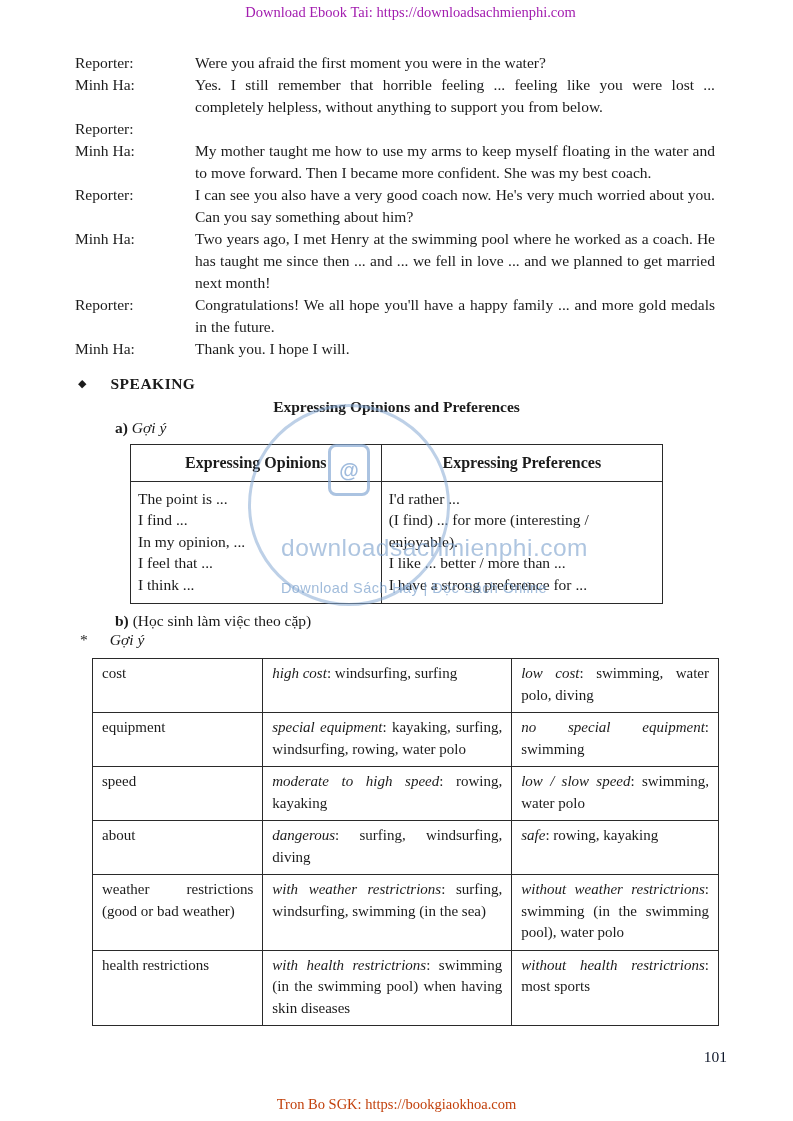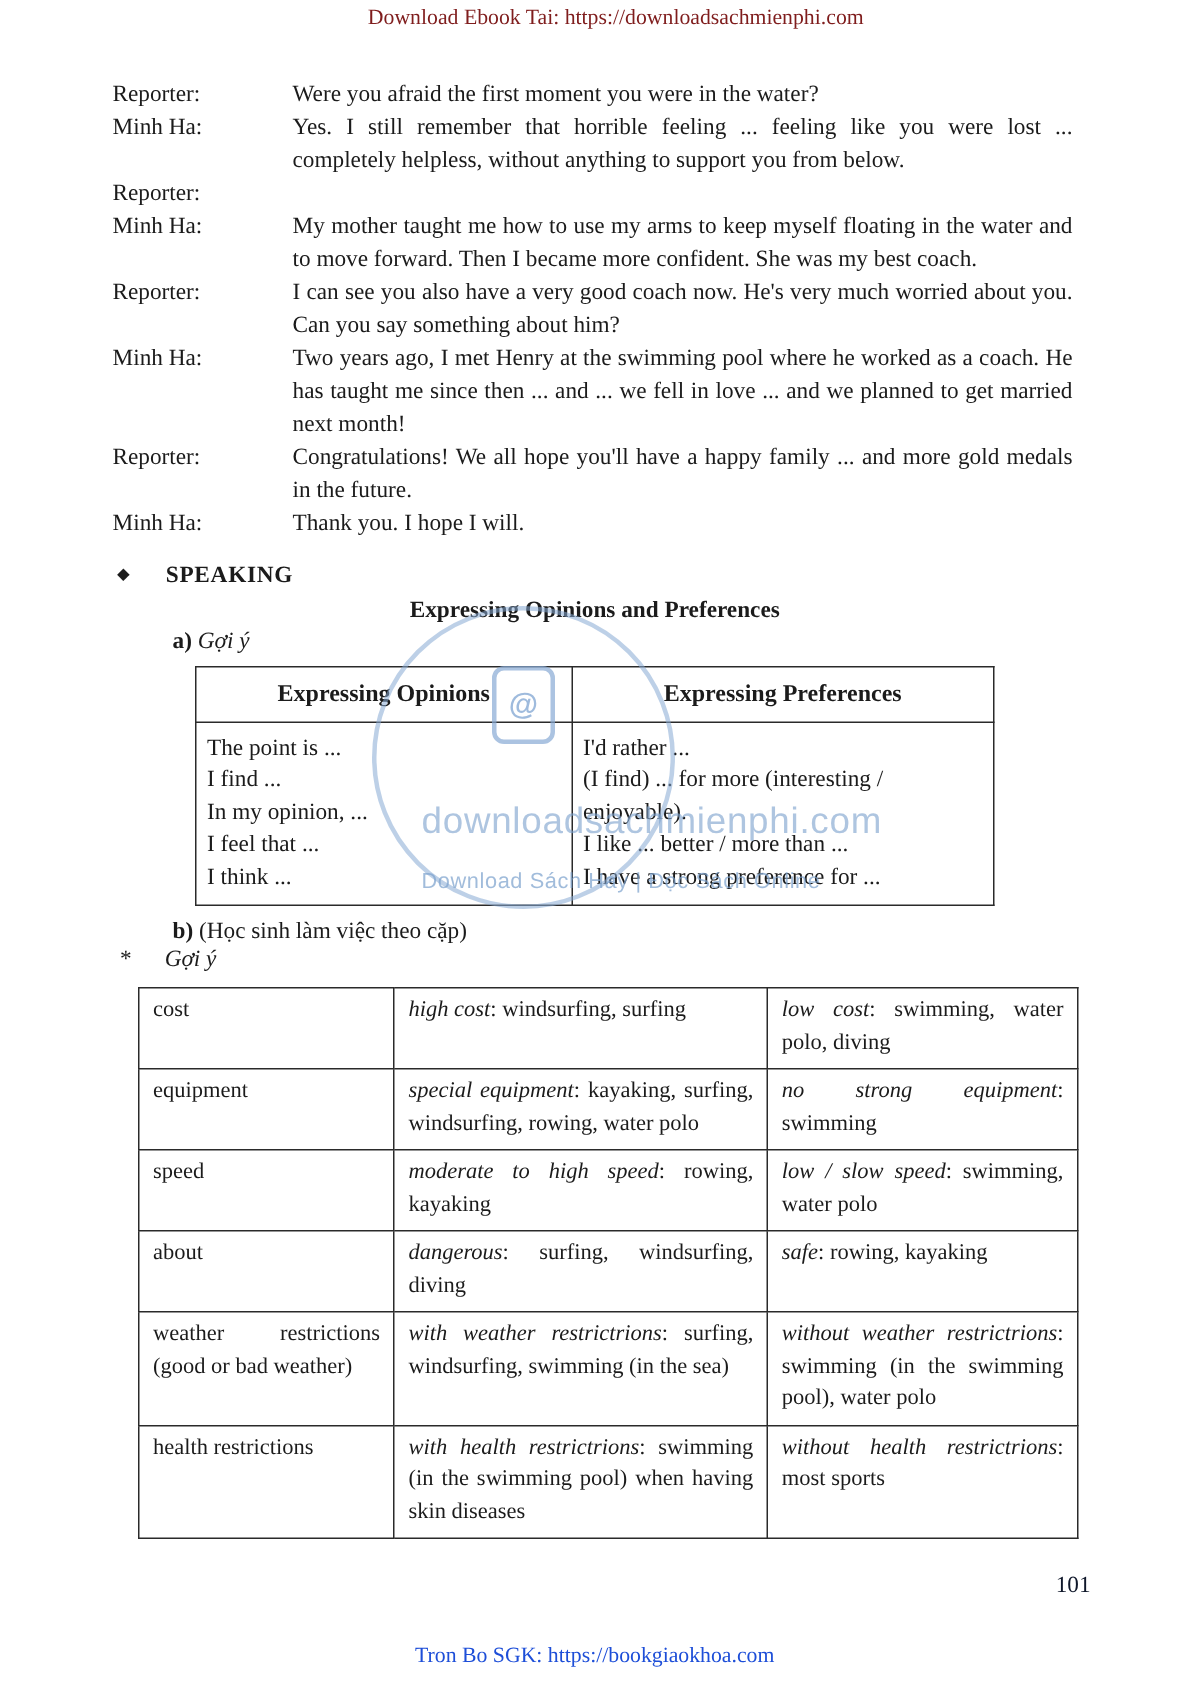--- a/index.html
+++ b/index.html
@@ -7,25 +7,25 @@
     position:relative;
     width:793px;height:1121px;
     background:#fff;
     font-family:"Liberation Serif","DejaVu Serif",serif;
     color:#1b1b1b;
     overflow:hidden;
   }
   
   .top-link{
     padding-top:4px;text-align:center;
-    font-size:14.5px;color:#7f1d1d;font-weight:500;padding-left:28px;
+    font-size:14.5px;color:#a21caf;font-weight:500;padding-left:28px;
   }
   .bottom-link{
     position:absolute;left:0;right:0;top:1096px;
-    text-align:center;font-size:14.5px;color:#1d4ed8;
+    text-align:center;font-size:14.5px;color:#c2410c;
   }
   .page-number{
     position:absolute;top:1048px;right:66px;
     font-size:15.5px;color:#0f172a;
   }
   
   .dialogue{margin:31px 78px 0 75px;font-size:15.5px;line-height:22px;}
   .dia-row{display:flex;}
   .dia-speaker{width:120px;flex-shrink:0;}
   .dia-text{flex:1;text-align:justify;}
@@ -167,21 +167,21 @@
   <table class="compare">
     <tbody>
         <tr>
       <td class="c1">cost</td>
       <td class="c2"><span class="it">high cost</span><span>: windsurfing, surfing</span></td>
       <td class="c3"><span class="it">low cost</span><span>: swimming, water polo, diving</span></td>
     </tr>
     <tr>
       <td class="c1">equipment</td>
       <td class="c2"><span class="it">special equipment</span><span>: kayaking, surfing, windsurfing, rowing, water polo</span></td>
-      <td class="c3"><span class="it">no strong equipment</span><span>: swimming</span></td>
+      <td class="c3"><span class="it">no special equipment</span><span>: swimming</span></td>
     </tr>
     <tr>
       <td class="c1">speed</td>
       <td class="c2"><span class="it">moderate to high speed</span><span>: rowing, kayaking</span></td>
       <td class="c3"><span class="it">low / slow speed</span><span>: swimming, water polo</span></td>
     </tr>
     <tr>
       <td class="c1">about</td>
       <td class="c2"><span class="it">dangerous</span><span>: surfing, windsurfing, diving</span></td>
       <td class="c3"><span class="it">safe</span><span>: rowing, kayaking</span></td>

